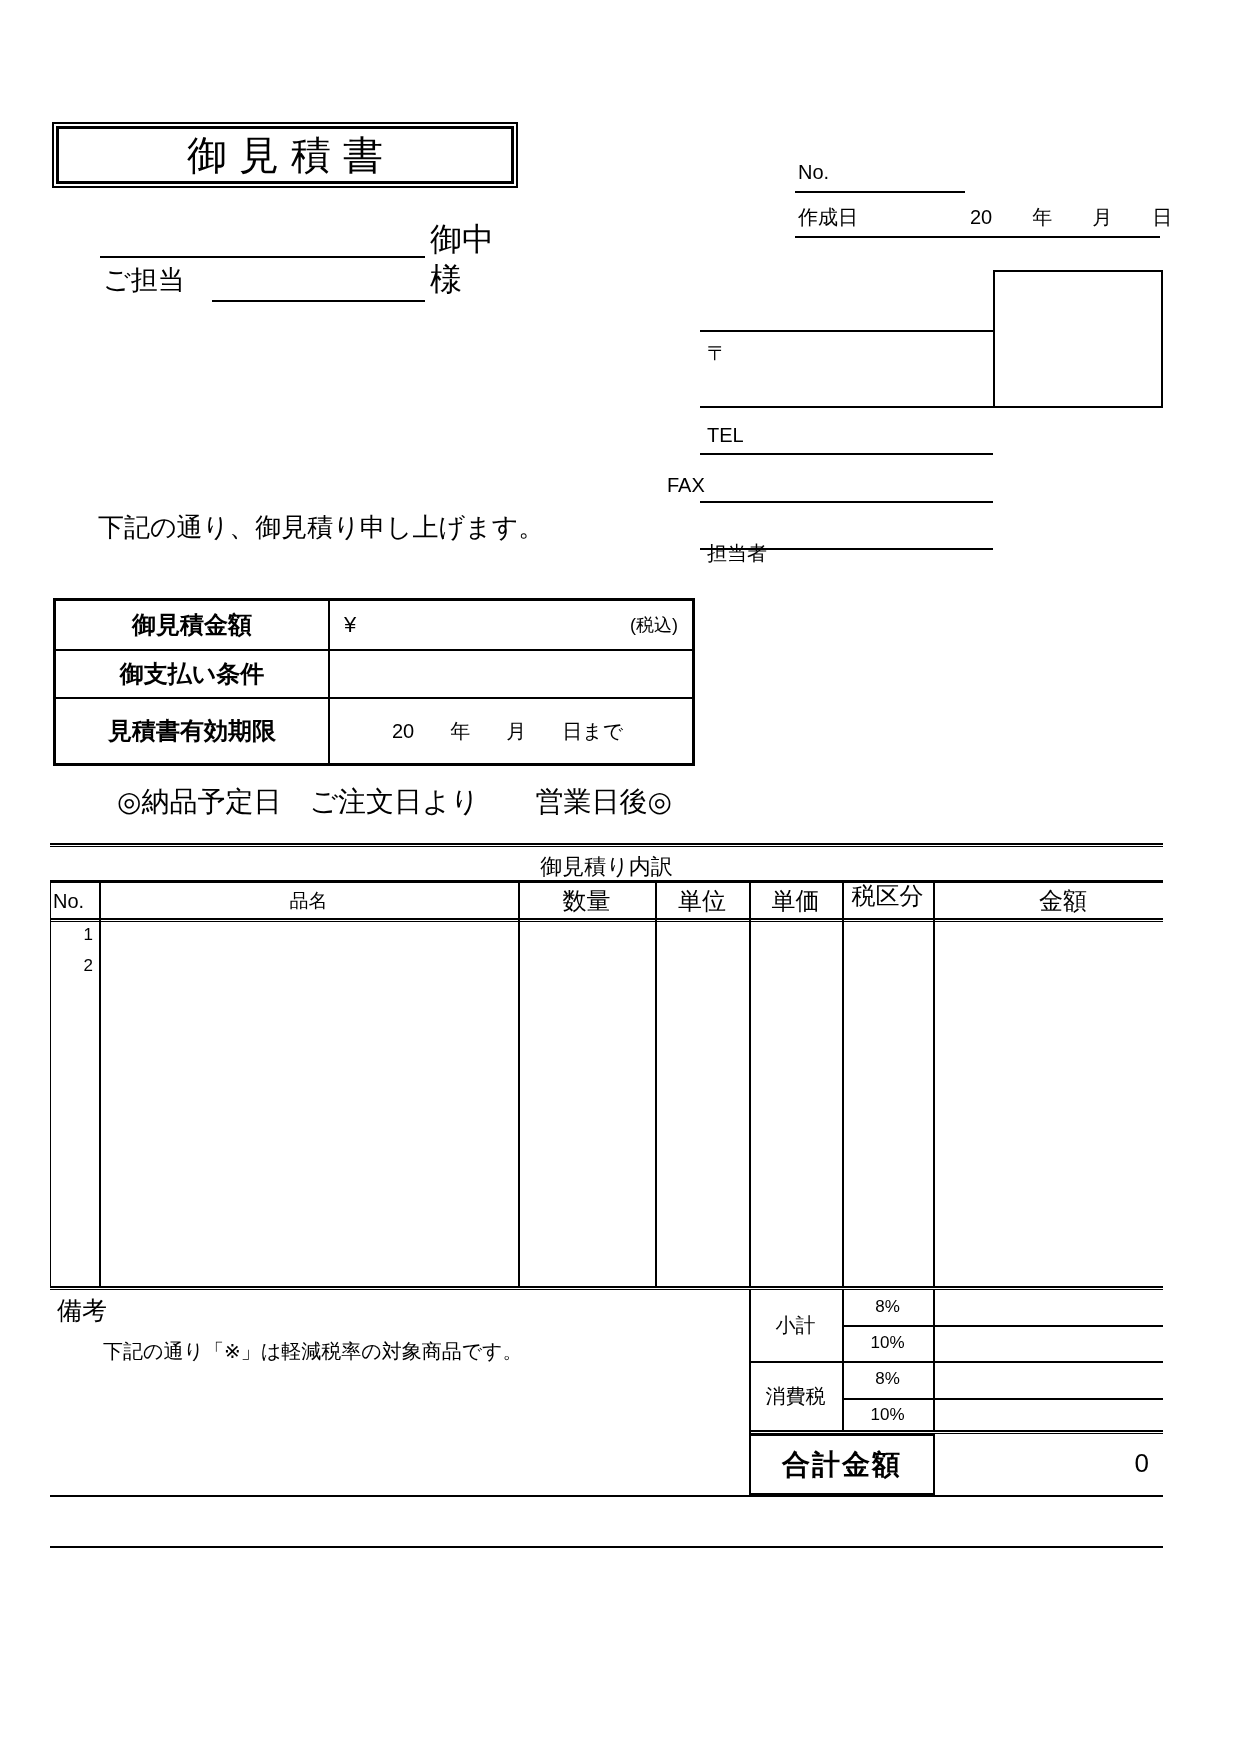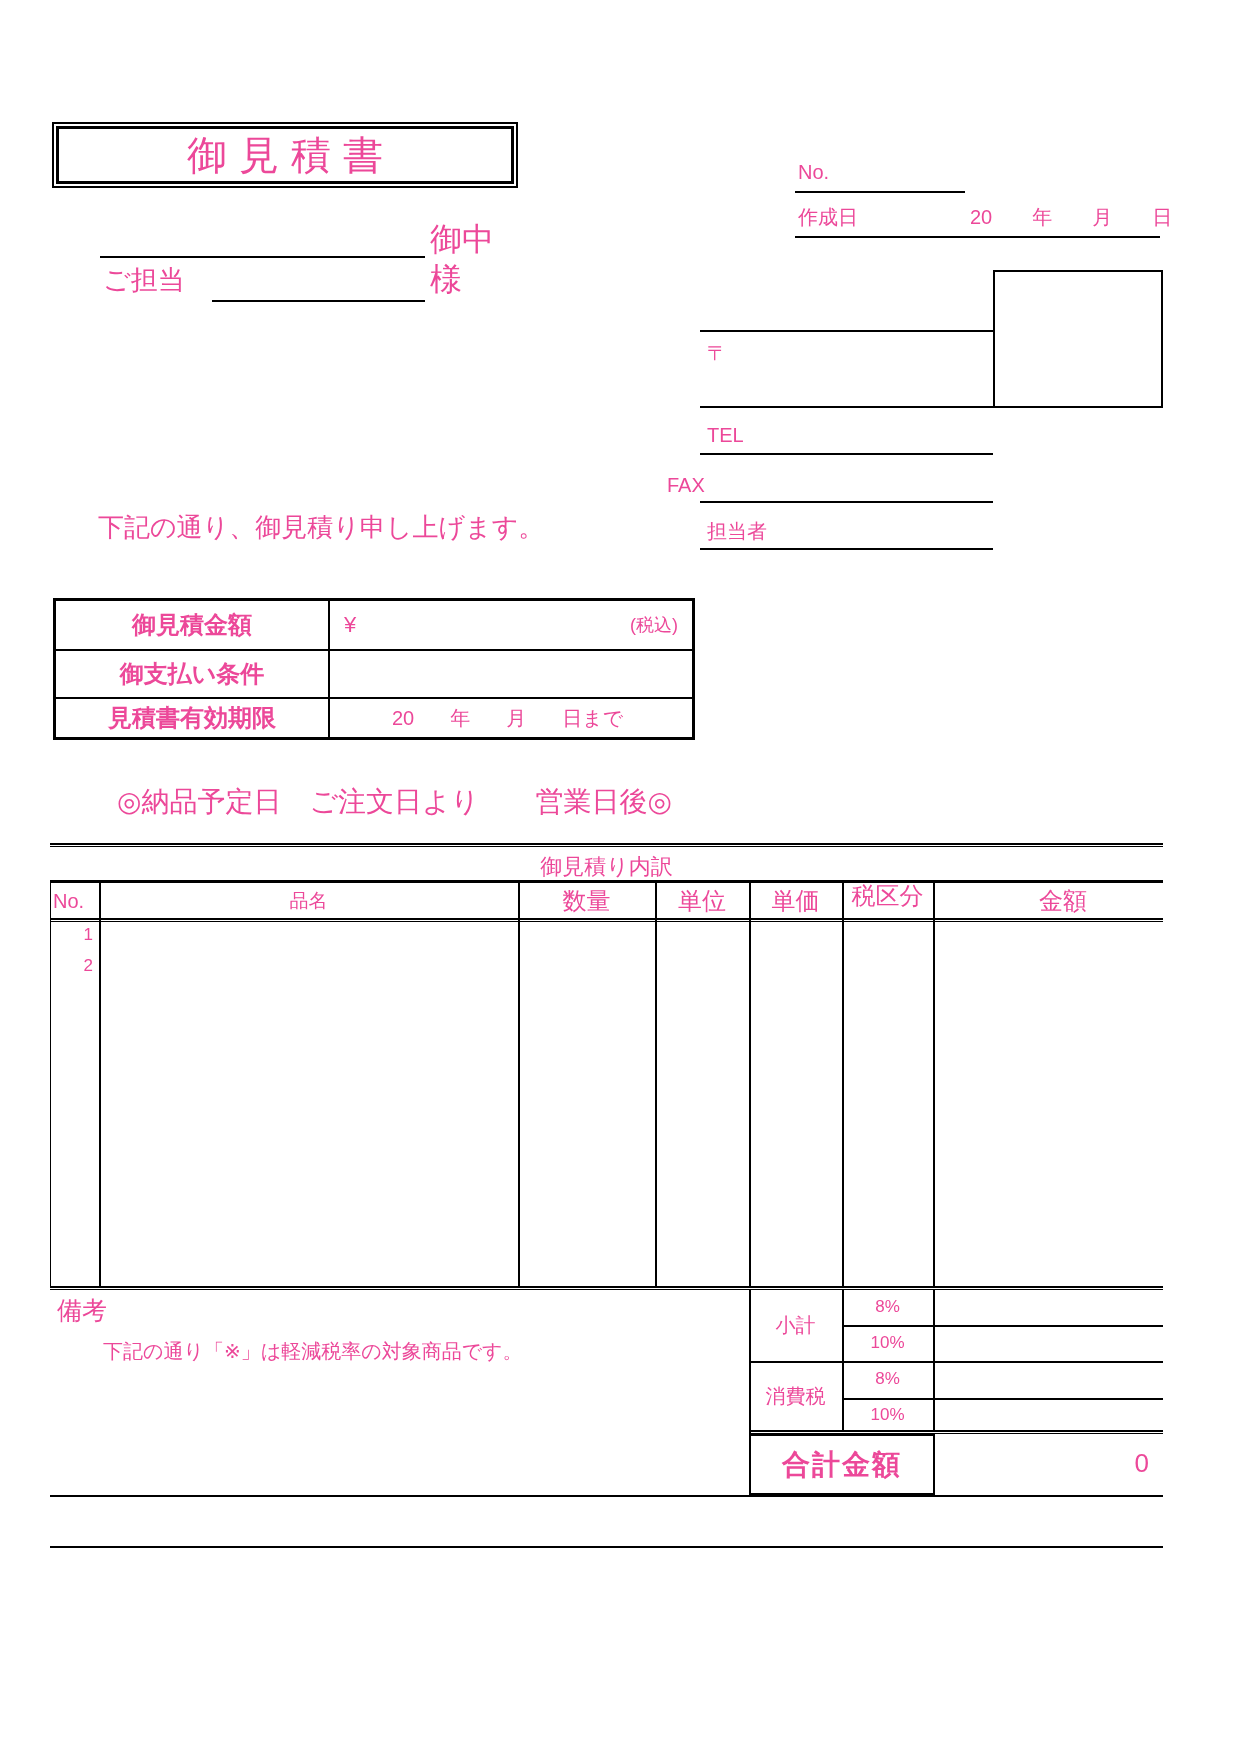--- a/index.html
+++ b/index.html
@@ -1,18 +1,18 @@
 <!DOCTYPE html>
 <html><head>
 <meta charset="utf-8">
 <style>
   html,body{margin:0;padding:0;background:#fff;}
   .page{
     position:relative;width:1240px;height:1754px;background:#ffffff;
-    font-family:"Liberation Sans","DejaVu Sans",sans-serif;color:#ec4899;
+    font-family:"Liberation Sans","DejaVu Sans",sans-serif;color:#000000;
     overflow:hidden;
   }
   .abs{position:absolute;}
   
   .hl{position:absolute;background:#000;height:2px;}
   .vl{position:absolute;background:#000;width:2px;}
   .vl1{position:absolute;background:#000;width:1px;}
   .dl{position:absolute;height:4px;border-top:2px solid #000;border-bottom:1px solid #000;box-sizing:border-box;}
   
   .title-box{
@@ -22,21 +22,21 @@
   .title-box-inner{
     width:100%;height:100%;border:3px solid #000;box-sizing:border-box;
     display:flex;align-items:center;justify-content:center;
     font-size:40px;letter-spacing:12px;text-indent:12px;
   }
   .t20{font-size:20px;line-height:1.15;}
   .t17{font-size:17px;line-height:1.1;}
   .cell-center{display:flex;align-items:center;justify-content:center;}
   
   .sum-table{
-    position:absolute;left:53px;top:598px;width:642px;height:142px;
+    position:absolute;left:53px;top:598px;width:642px;height:168px;
     border:3px solid #000;box-sizing:border-box;
     display:grid;grid-template-columns:274px 1fr;grid-template-rows:50px 48px 1fr;
   }
   .sum-label{
     border-right:2px solid #000;display:flex;align-items:center;justify-content:center;
     font-size:24px;font-weight:bold;
   }
   .sum-val{display:flex;align-items:center;}
   .rb{border-bottom:2px solid #000;}
   .flexrow{display:flex;align-items:center;}
@@ -78,21 +78,21 @@
   <div class="abs t20" style="left:707px;top:342px;">〒</div>
   <div class="abs" style="left:993px;top:270px;width:170px;height:138px;border:2px solid #000;box-sizing:border-box;"></div>
   <div class="hl" style="left:700px;top:406px;width:463px;"></div>
 
   <div class="abs t20" style="left:707px;top:424px;">TEL</div>
   <div class="hl" style="left:700px;top:453px;width:293px;"></div>
 
   <div class="abs t20" style="left:667px;top:474px;">FAX</div>
   <div class="hl" style="left:700px;top:501px;width:293px;"></div>
 
-  <div class="abs t20" style="left:707px;top:520px;">担当者</div>
+  <div class="abs t20" style="left:707px;top:542px;">担当者</div>
   <div class="hl" style="left:700px;top:548px;width:293px;"></div>
 
   <div class="abs" style="left:98px;top:510px;font-size:26px;">下記の通り、御見積り申し上げます。</div>
 
   <div class="sum-table">
     <div class="sum-label rb">御見積金額</div>
     <div class="sum-val rb" style="justify-content:space-between;padding:0 14px;">
       <span style="font-size:22px;">¥</span>
       <span style="font-size:18px;">(税込)</span>
     </div>

